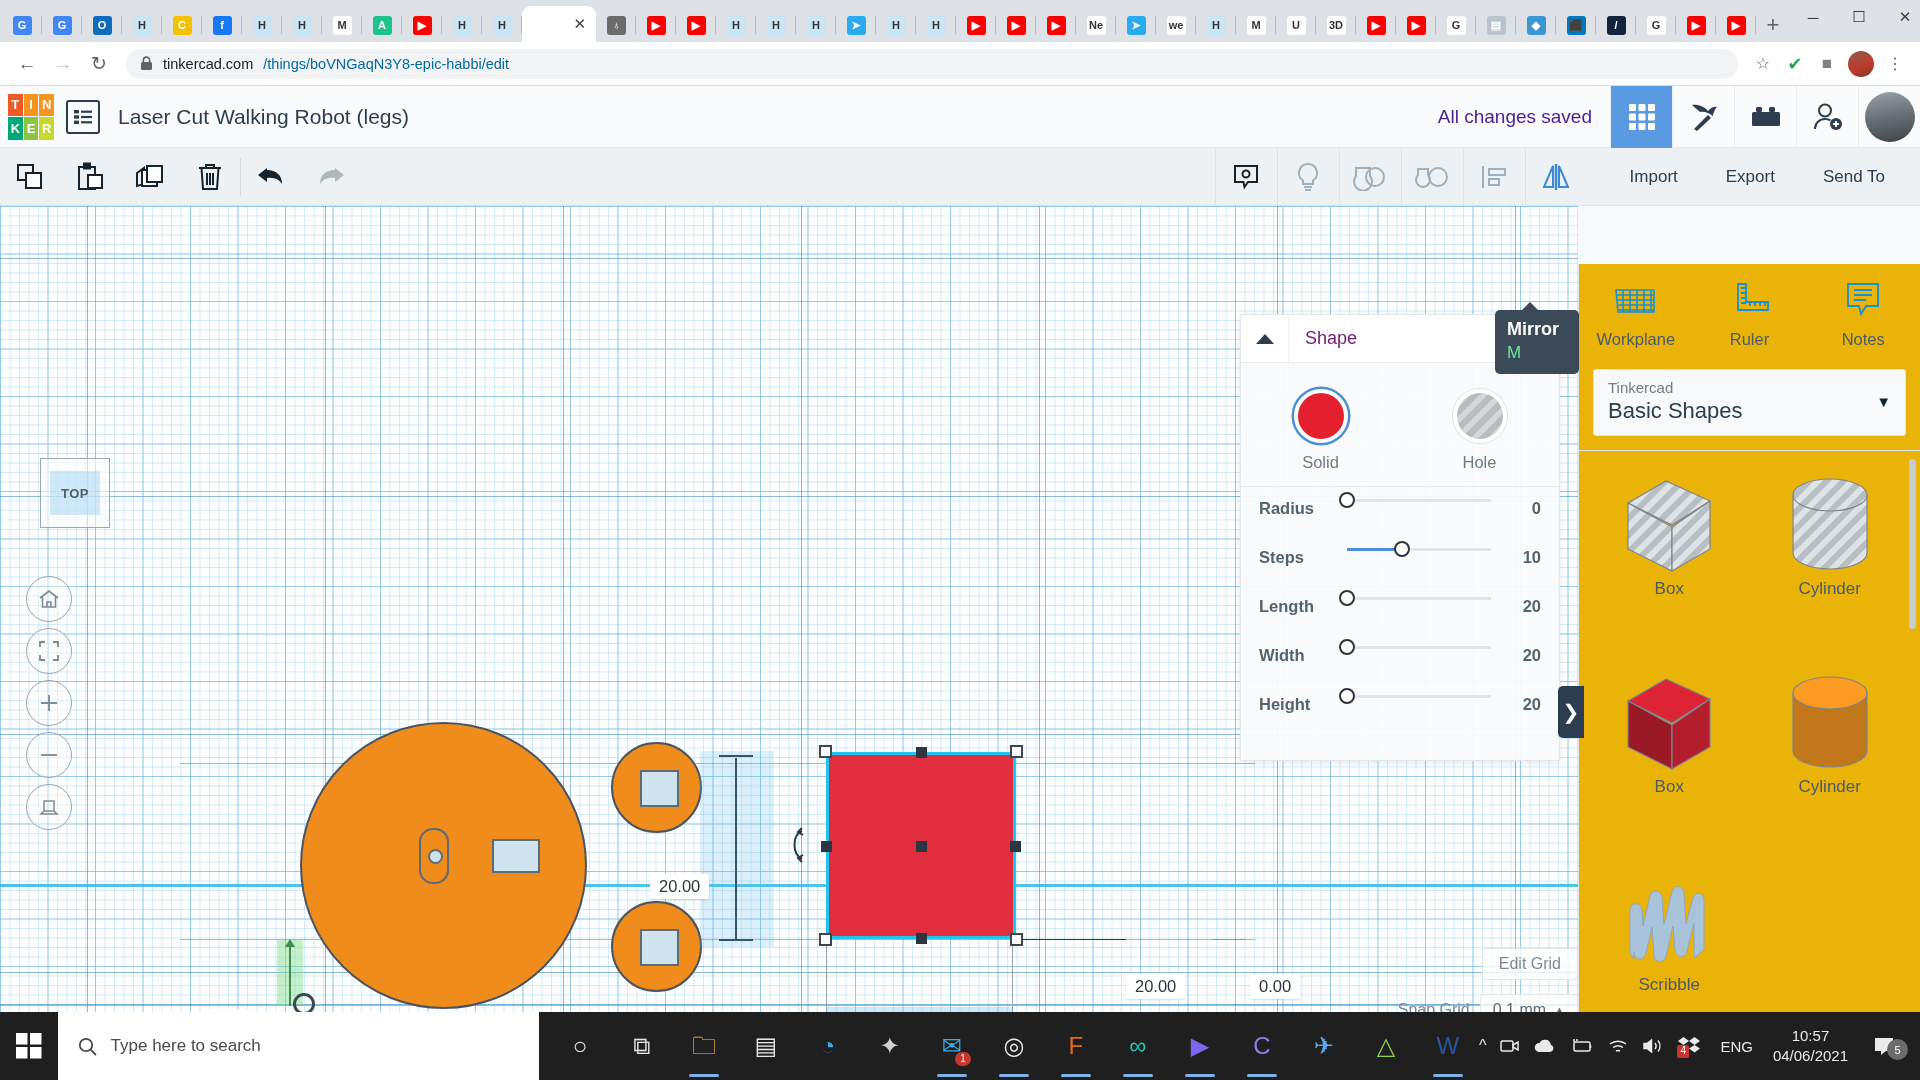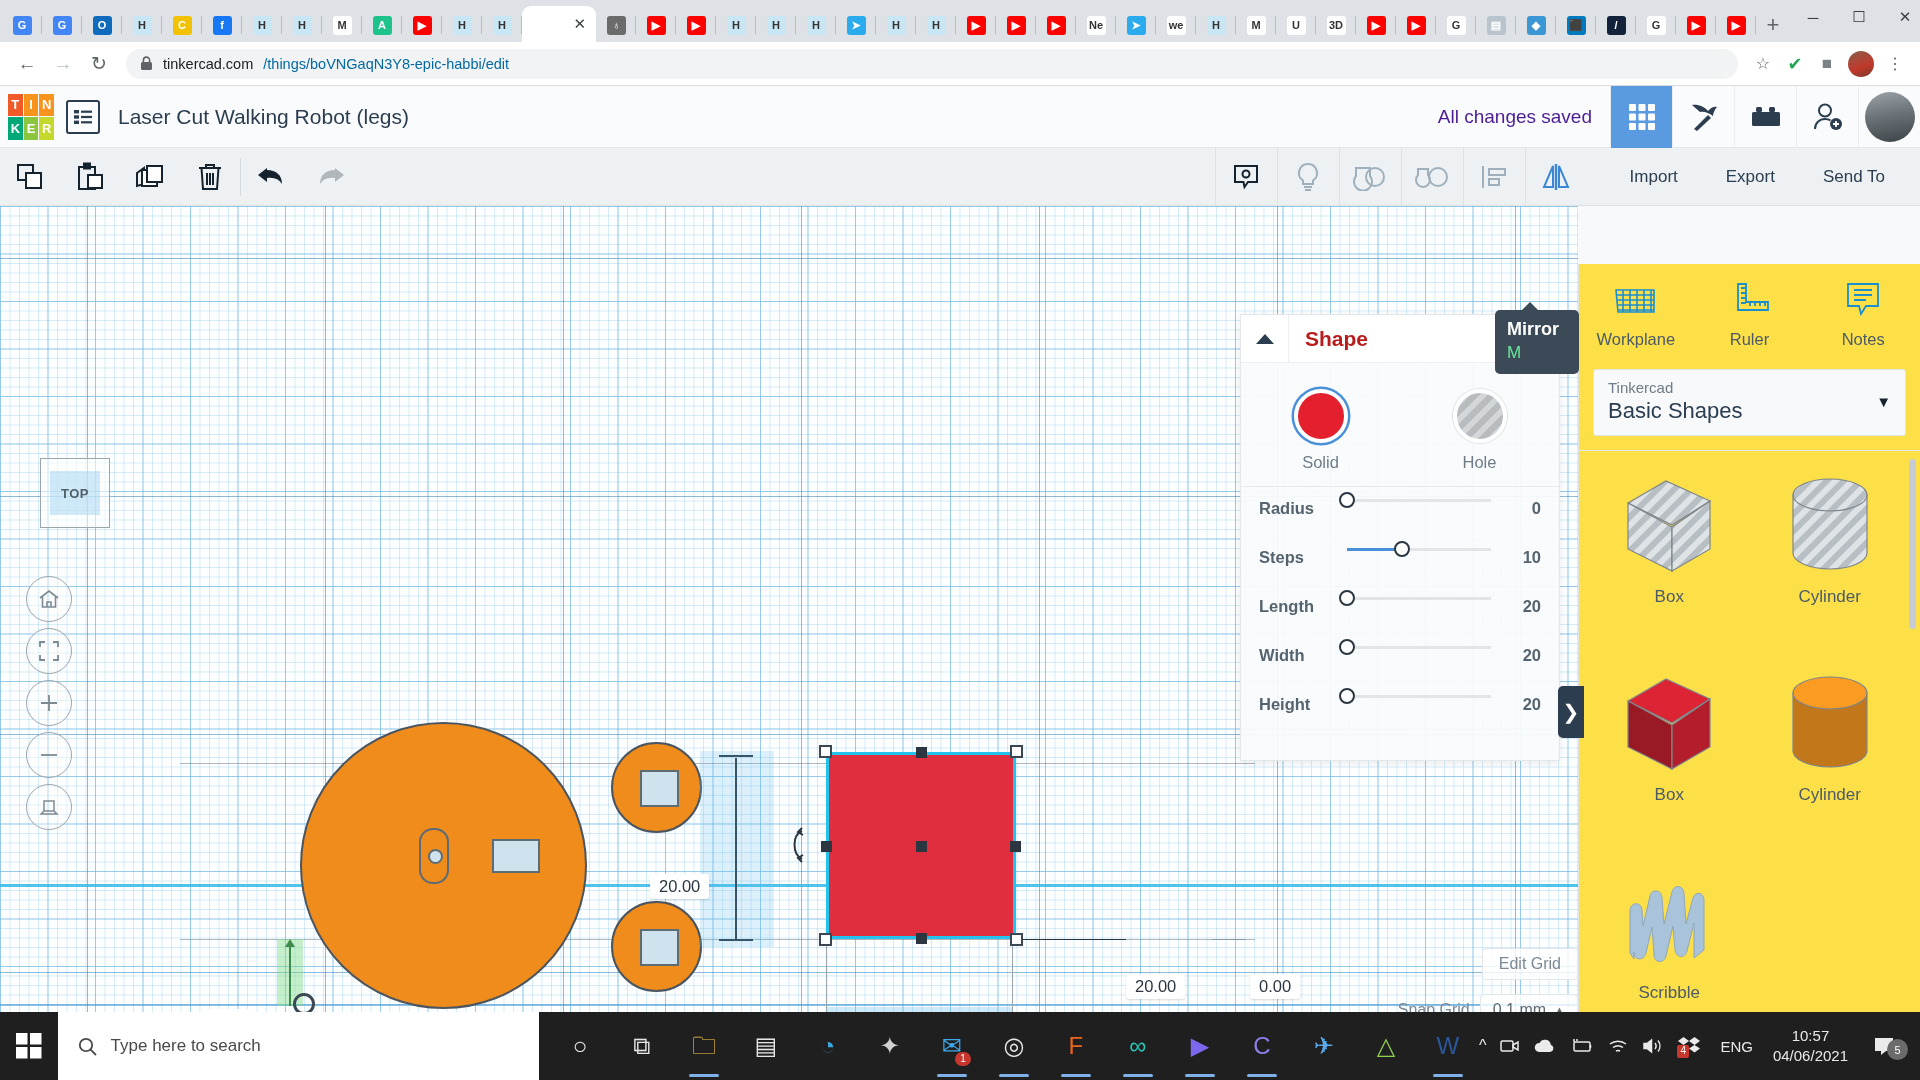--- a/index.html
+++ b/index.html
@@ -272,21 +272,21 @@
   }
   #shape-head {
     height: 48px; background: #fff; display: flex; align-items: center;
     border-bottom: 1px solid #eceff1;
   }
   #shape-head .caret {
     width: 48px; height: 48px; display: flex; align-items: center;
     justify-content: center; border-right: 1px solid #eceff1;
   }
   #shape-title {
-    font-size: 21px; color: #b91c1c; font-weight: bold; padding-left: 16px;
+    font-size: 18px; color: #701a75; font-weight: normal; padding-left: 16px;
   }
   #lock-icon { margin-left: auto; padding-right: 22px; color: #5a6a77; }
   #solidhole { display: flex; padding: 26px 0 14px; }
   .sh-opt { flex: 1; display: flex; flex-direction: column; align-items: center; gap: 10px; }
   .sh-swatch { width: 54px; height: 54px; border-radius: 50%; }
   .sh-swatch.solid {
     background: #e5202e; border: 4px solid #fff;
     box-shadow: 0 0 0 2.5px #4a90d9;
   }
   .sh-swatch.hole {
@@ -327,21 +327,21 @@
   #collapse-tab {
     position: absolute; left: 1558px; top: 600px; width: 26px; height: 52px;
     background: #2b3d4f; border-radius: 5px 0 0 5px;
     display: flex; align-items: center; justify-content: center;
     color: #fff; font-size: 20px; z-index: 26;
   }
 
   
   #library {
     position: absolute; right: 0; top: 178px; width: 342px; bottom: 0;
-    background: #fde047; border-left: 1px solid #e0e4e7;
+    background: #eab308; border-left: 1px solid #e0e4e7;
     display: flex; flex-direction: column; z-index: 20;
   }
   #lib-tools { display: flex; padding: 16px 0 14px; }
   .lib-tool {
     flex: 1; display: flex; flex-direction: column; align-items: center; gap: 10px;
   }
   .lib-tool .lbl { font-size: 16.5px; color: #4c5b66; }
   #lib-select {
     margin: 6px 14px 0; background: #f7f9fa; border: 1px solid #e1e5e8;
     border-radius: 3px; padding: 9px 14px 11px; display: flex;
@@ -351,21 +351,21 @@
   #lib-cat { font-size: 15px; color: #6f7c87; }
   #lib-sub { font-size: 22px; color: #2b3d4f; margin-top: 2px; }
   #lib-grid {
     flex: 1; margin-top: 14px; border-top: 1px solid #e4e8eb;
     padding: 18px 10px 0; display: grid;
     grid-template-columns: 1fr 1fr; gap: 10px 0;
     align-content: start; position: relative; overflow: hidden;
   }
   .lib-item {
     display: flex; flex-direction: column; align-items: center;
-    justify-content: flex-start; gap: 8px; height: 188px;
+    justify-content: flex-start; height: 188px;
   }
   .lib-item .nm { font-size: 17px; color: #4c5b66; }
   #lib-scrollbar {
     position: absolute; right: 4px; top: 8px; width: 7px; height: 170px;
     background: #c6ccd1; border-radius: 4px;
   }
 
   
   #taskbar {
     position: absolute; left: 0; top: 1012px; width: 1920px; height: 68px;

